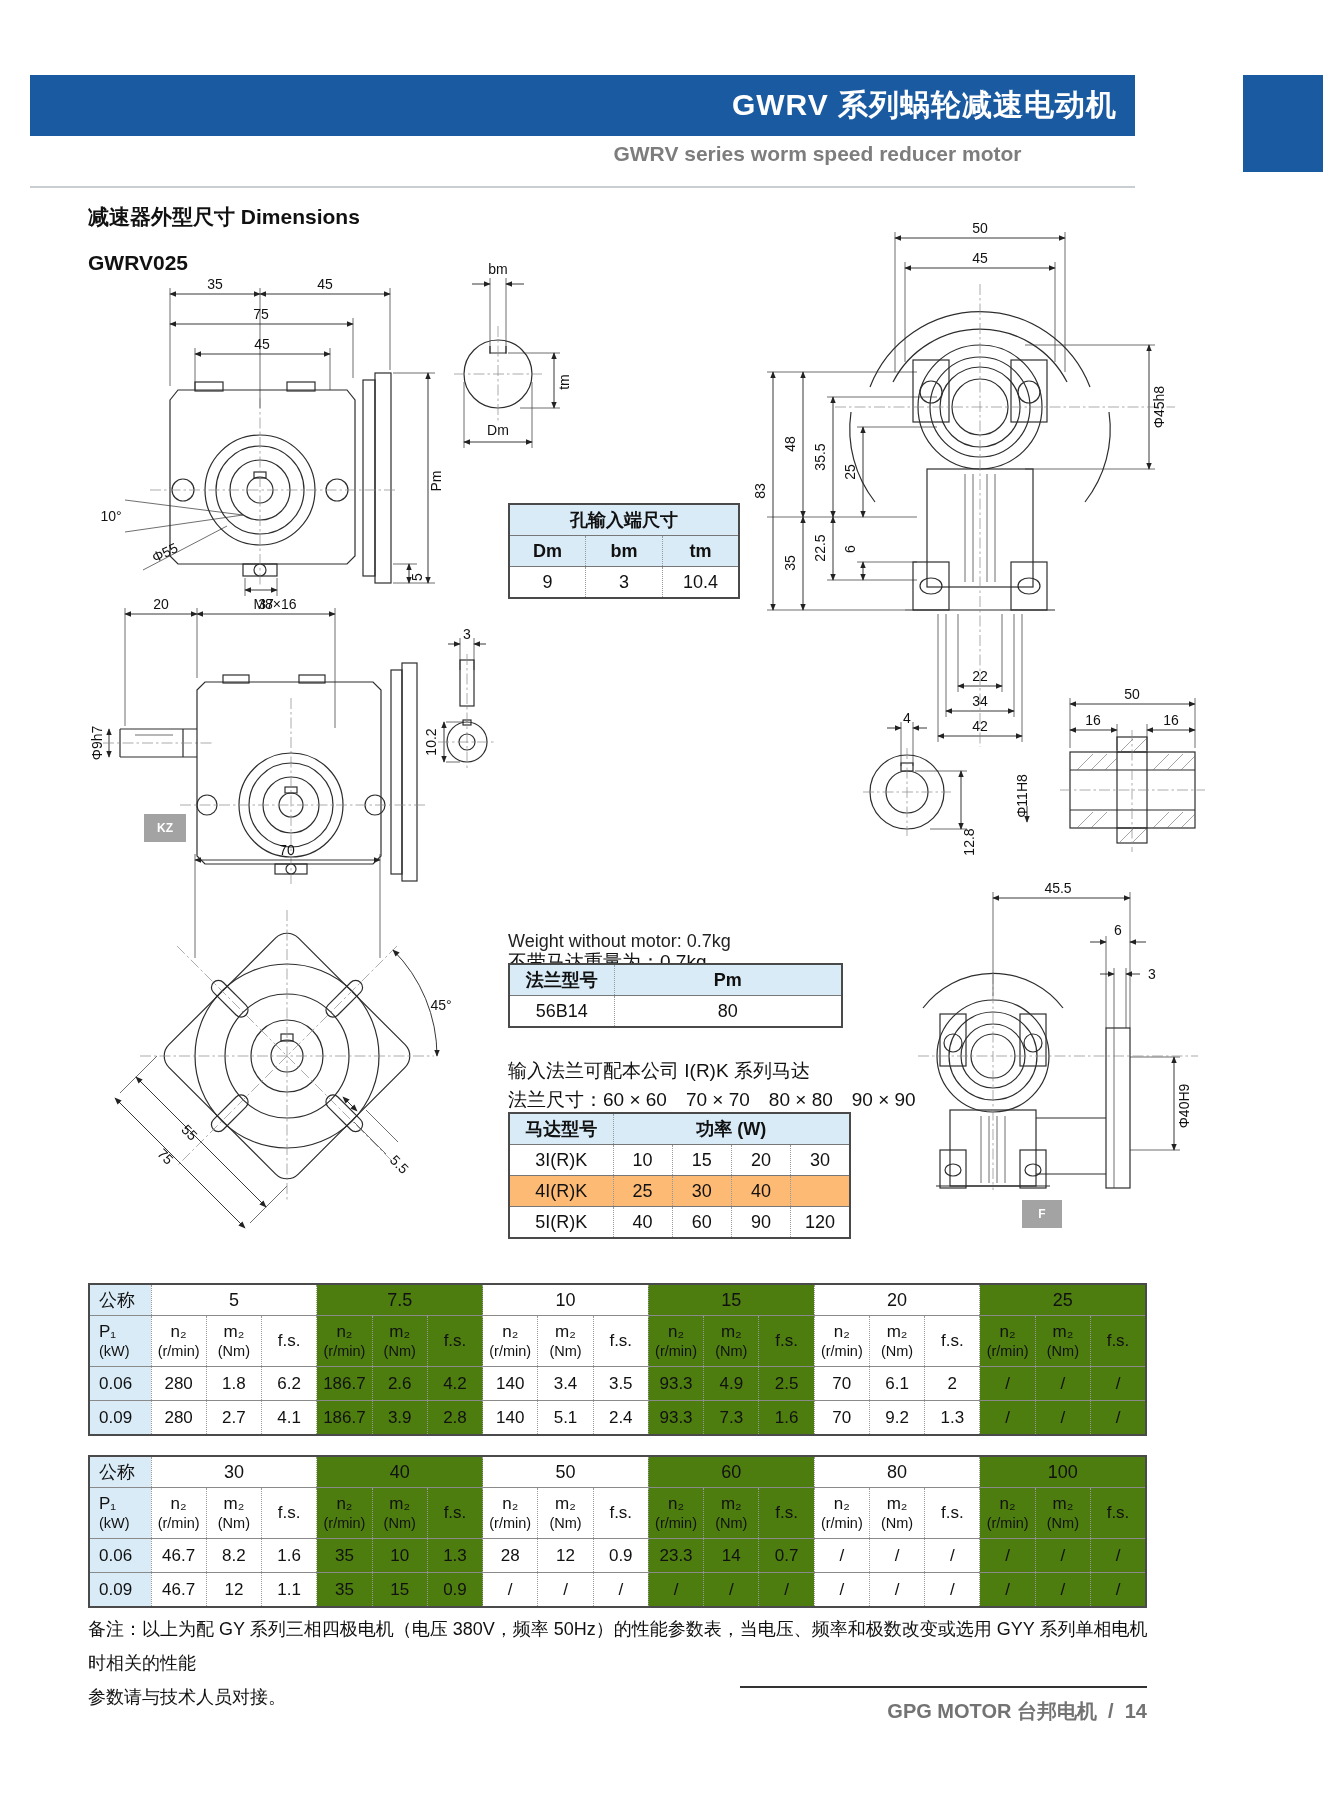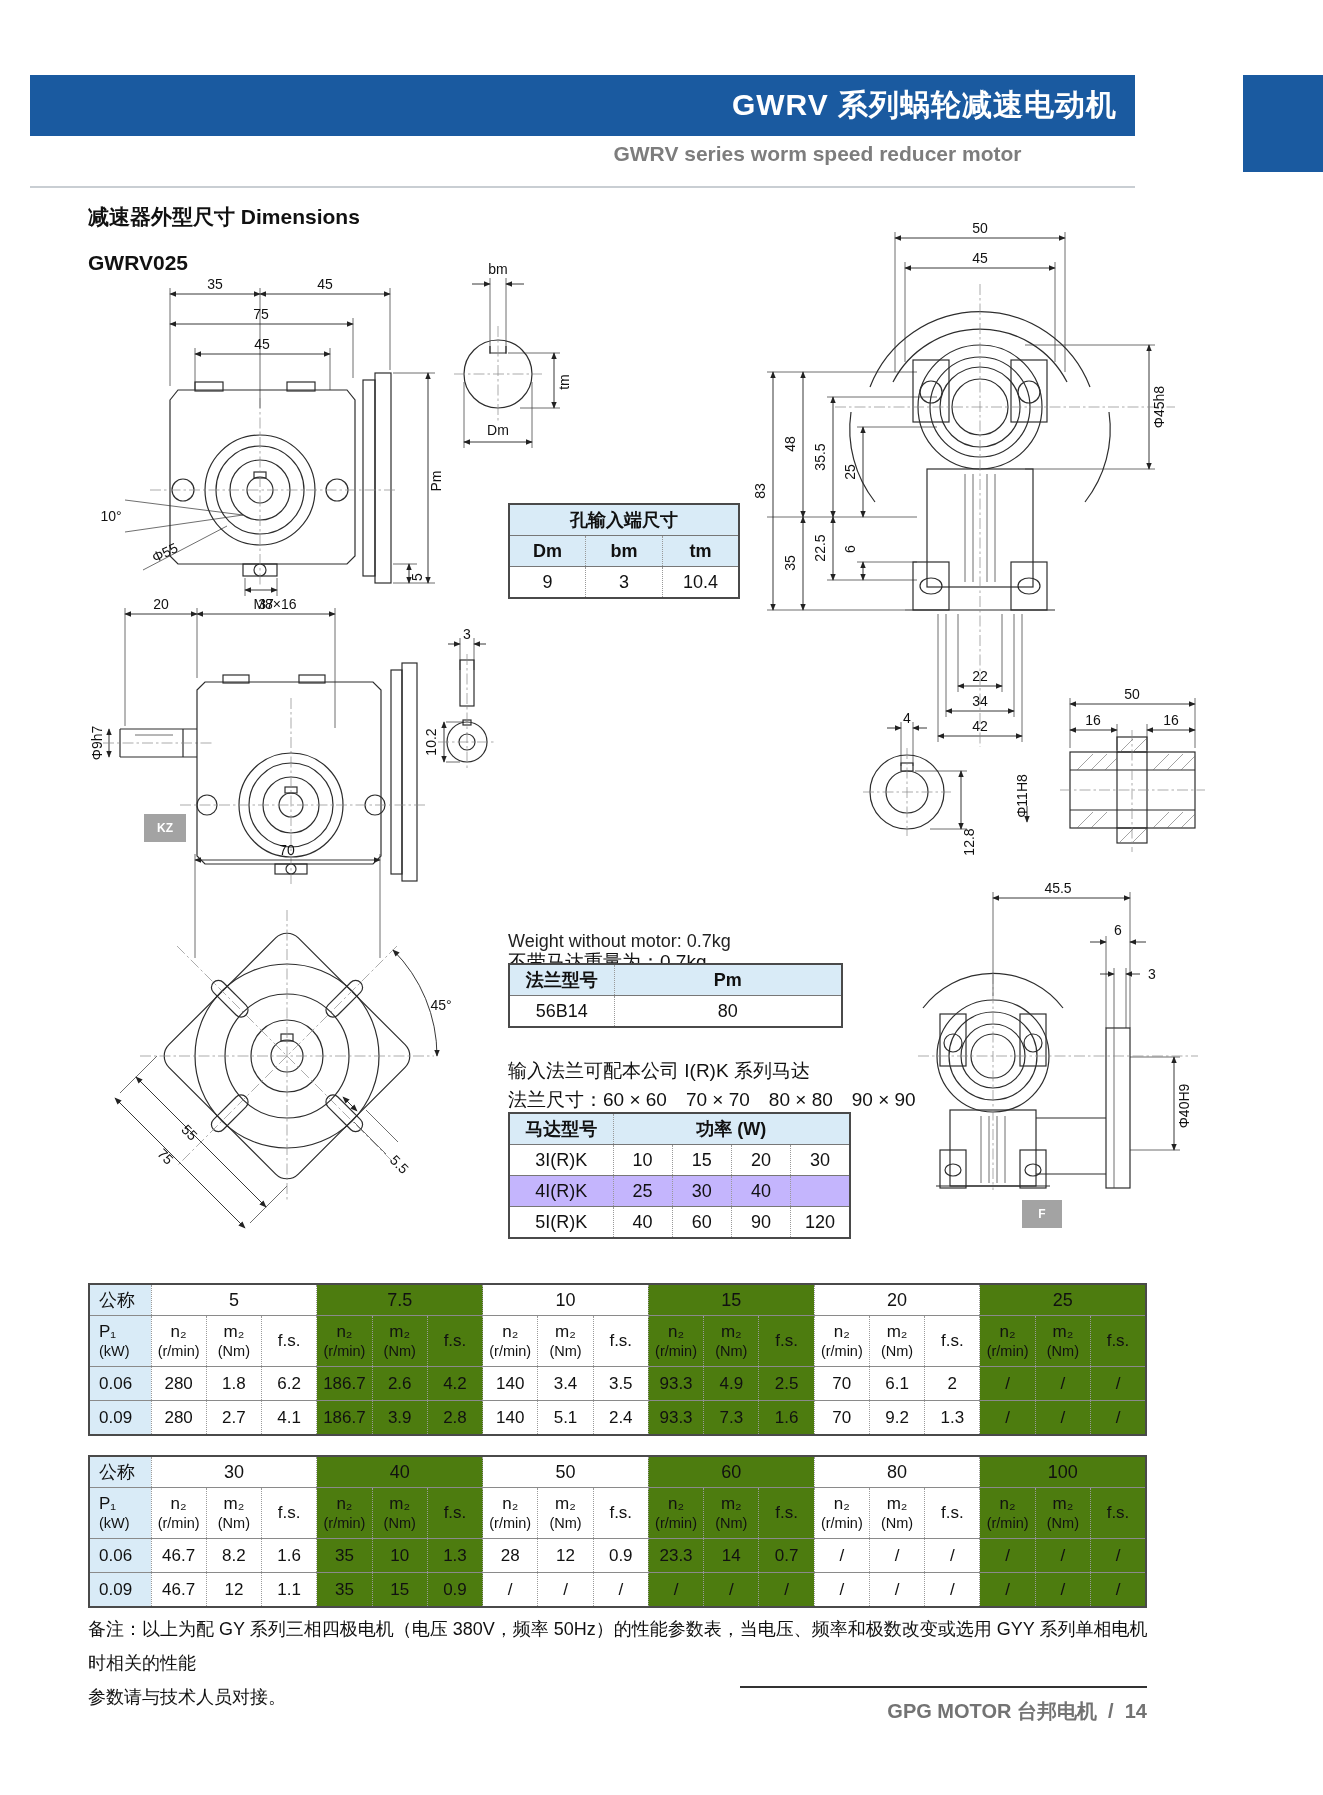--- a/index.html
+++ b/index.html
@@ -25,21 +25,21 @@
   .dt{font-size:14px;fill:#111;text-anchor:middle;font-family:"Liberation Sans",sans-serif;}
   .tagbox{background:#a3a3a3;color:#fff;font-weight:bold;font-size:12px;
           display:flex;align-items:center;justify-content:center;}
   
   table{border-collapse:collapse;}
   .mini{position:absolute;table-layout:fixed;font-size:18px;border:2px solid #4a4a4a;background:#fff;}
   .mini td{border-top:1px solid #777;border-left:1px dotted #999;text-align:center;height:30px;padding:0;}
   .mini td:first-child{border-left:none;}
   .mini tr:first-child td{border-top:none;}
   .mini tr.h td{background:#D9EBF7;font-weight:bold;}
-  .mini tr.alt td{background:#c4b5fd;}
+  .mini tr.alt td{background:#fdba74;}
   
   .wtxt1{left:508px;top:949px;font-size:19px;}
   .wtxt2{left:508px;top:931px;font-size:18px;color:#222;}
   .ftxt1{left:508px;top:1058px;font-size:19px;}
   .ftxt2{left:508px;top:1087px;font-size:19px;white-space:pre;}
   
   .perf{position:absolute;table-layout:fixed;width:1059px;font-size:17px;border:2px solid #4a4a4a;background:#fff;}
   .perf td{border-top:1px solid #8a8a8a;border-left:1px dotted #9a9a9a;text-align:center;padding:0;}
   .perf td:first-child{border-left:none;}
   .perf tr:first-child td{border-top:none;}

